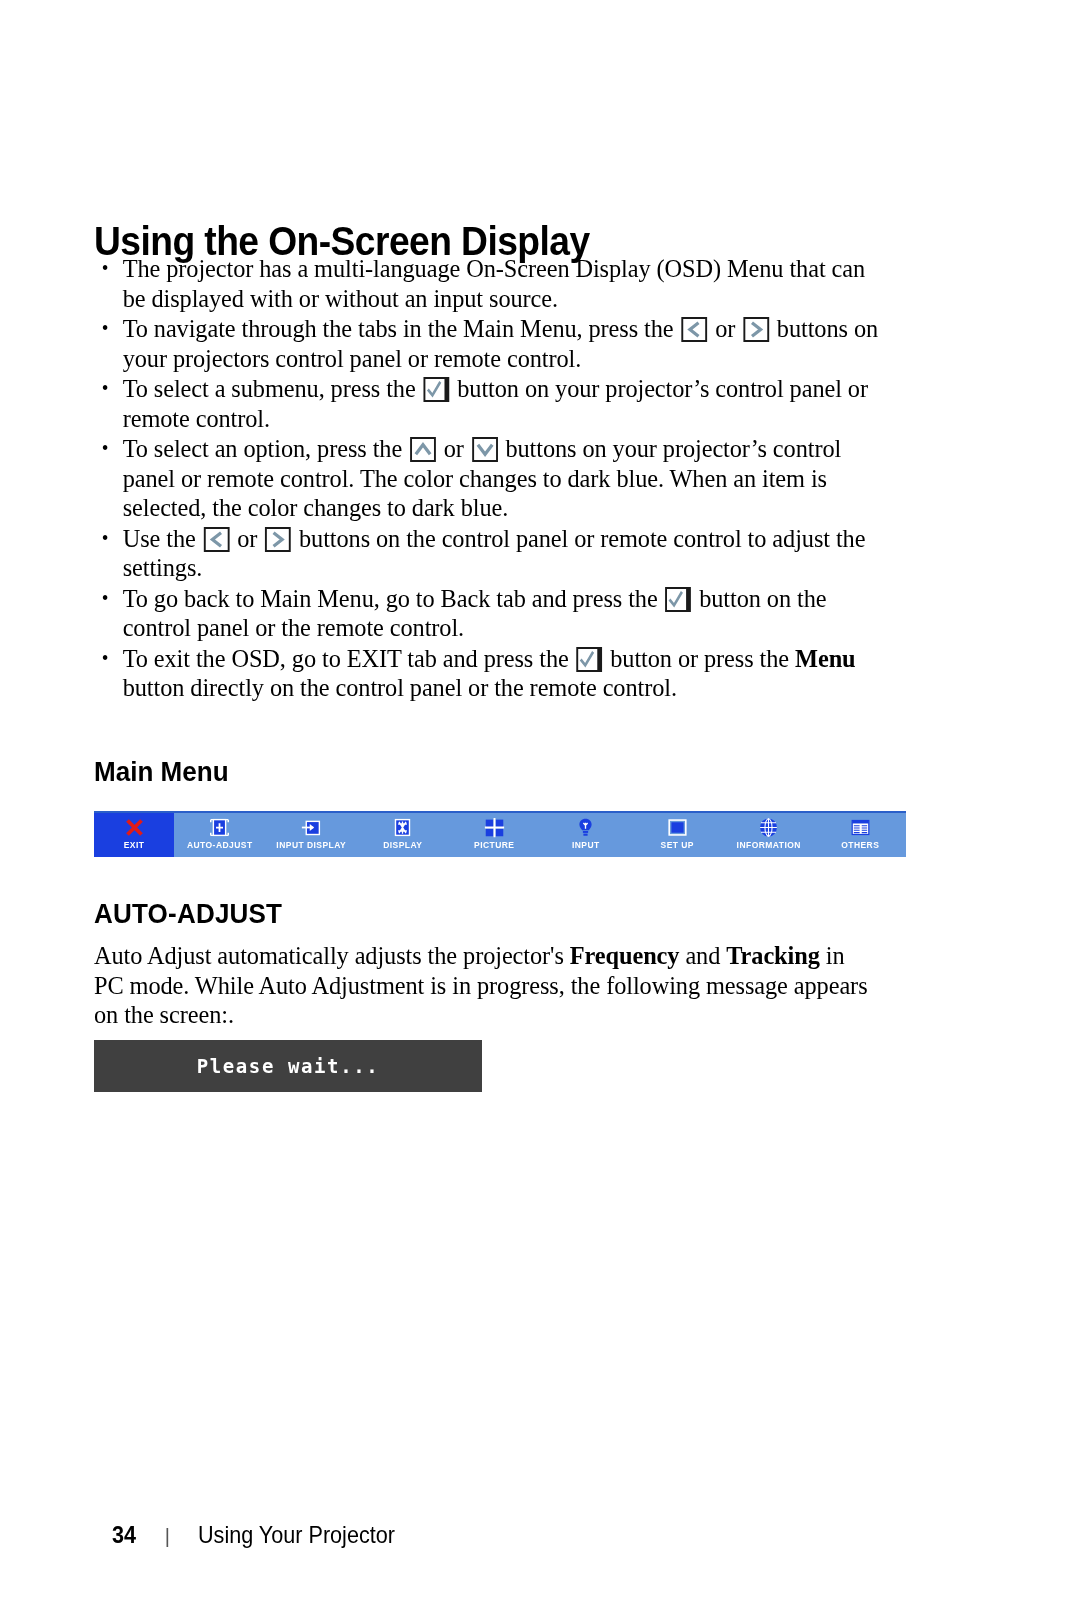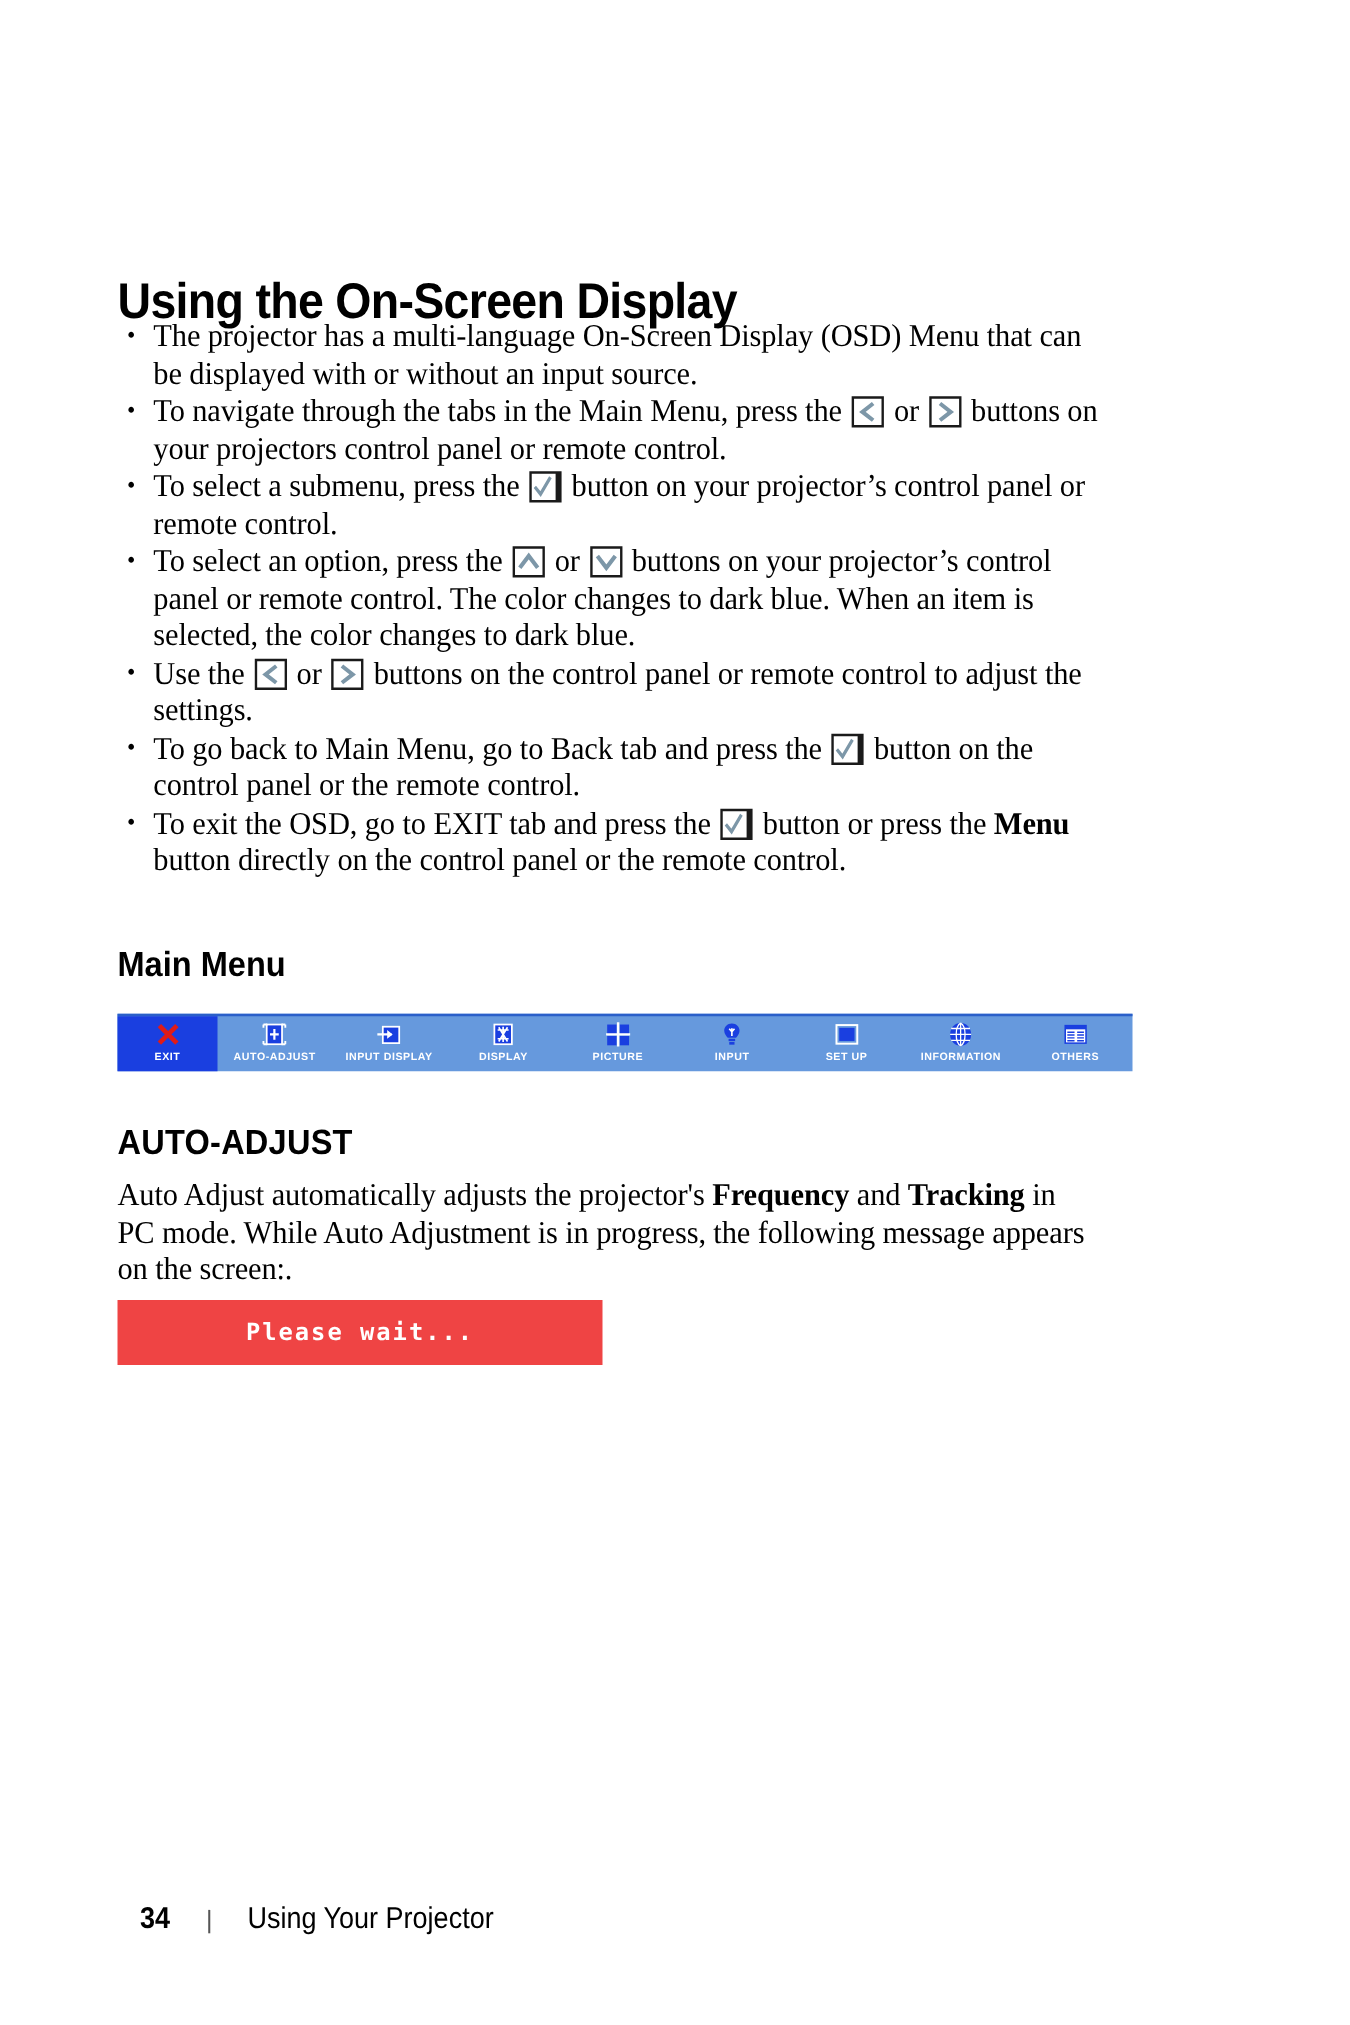--- a/index.html
+++ b/index.html
@@ -173,21 +173,21 @@
   }
   .body-para b { font-weight: bold; }
 
   
   .wait-box {
     position: absolute;
     left: 94px;
     top: 1024px;
     width: 388px;
     height: 52px;
-    background: #ef4444;
+    background: #404040;
     display: flex;
     align-items: center;
     justify-content: center;
   }
   .wait-text {
     font-family: "DejaVu Sans Mono", monospace;
     font-weight: bold;
     font-size: 19px;
     color: #ffffff;
     letter-spacing: 1.6px;

